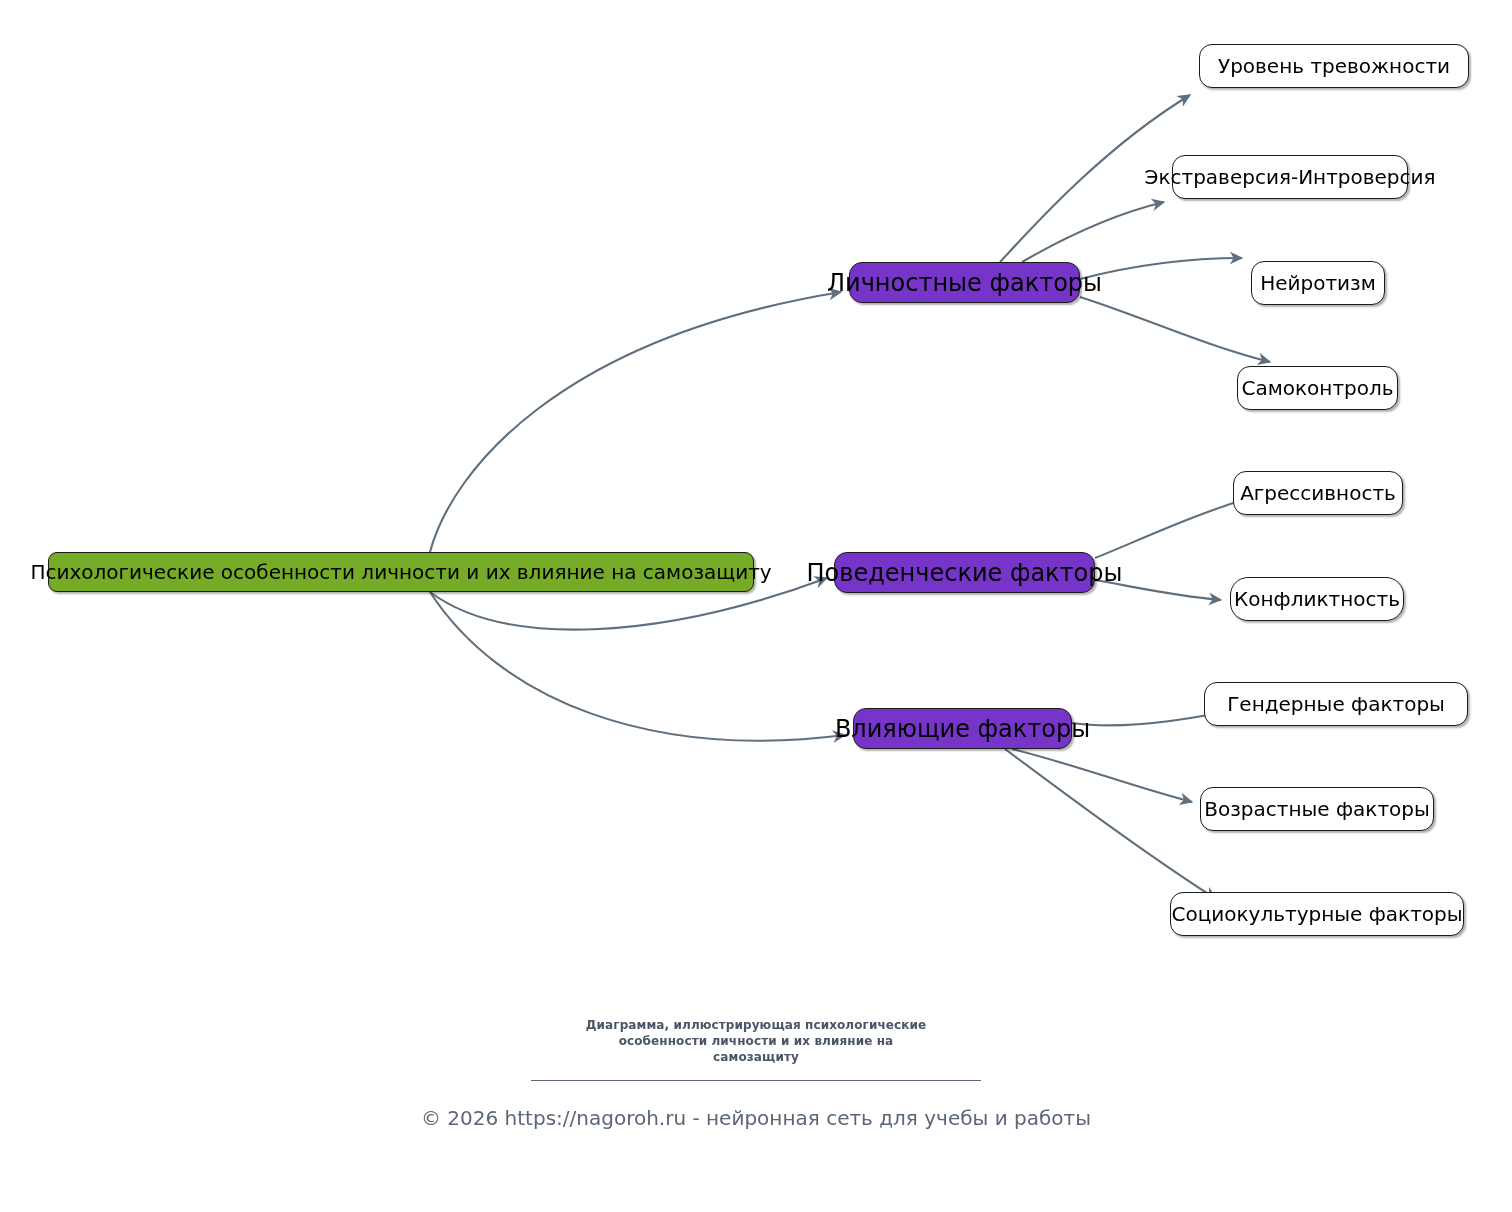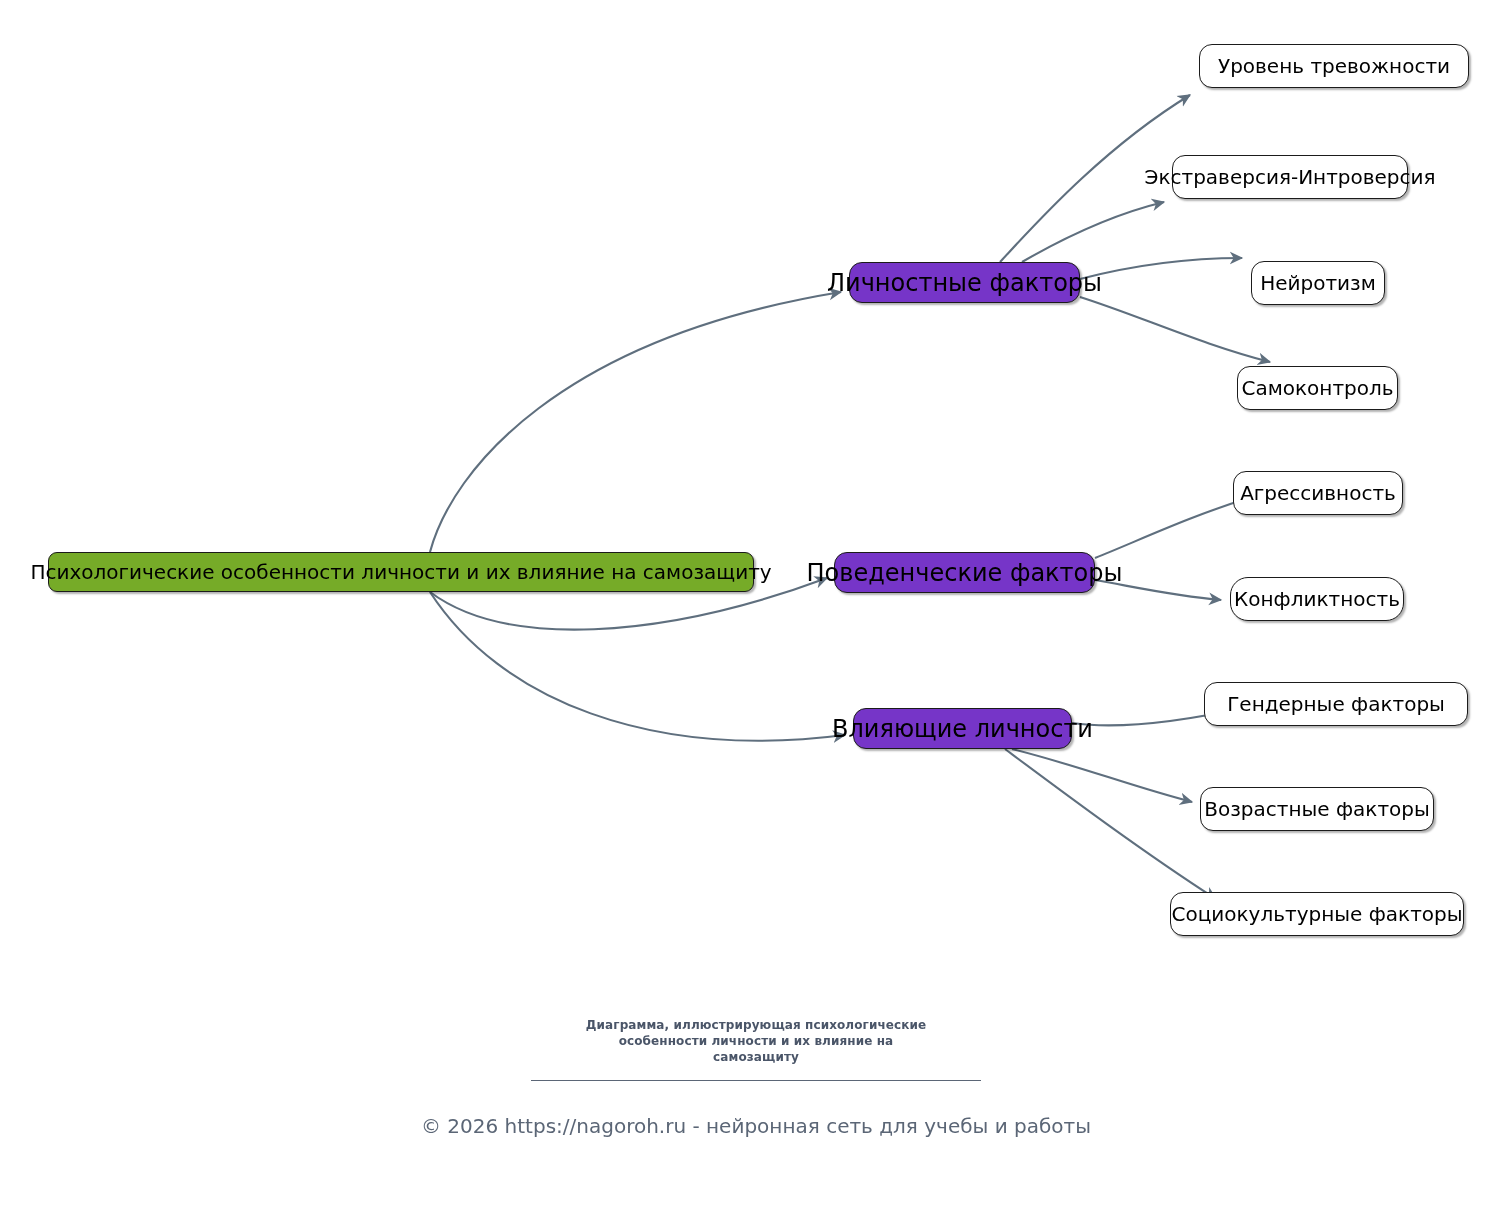--- a/index.html
+++ b/index.html
@@ -72,21 +72,21 @@
     width: 520px;
     margin: 0 auto;
   }
   .caption-divider {
     width: 450px;
     height: 0;
     border-top: 1.6px solid #5b6676;
     margin: 14px auto 0 auto;
   }
   .caption-footer {
-    margin-top: 33px;
+    margin-top: 25px;
     font-family: "DejaVu Sans", "Liberation Sans", sans-serif;
     font-size: 20px;
     color: #5b6676;
     line-height: 1.2;
   }
 </style>
 </head>
 <body>
 
 <svg id="canvas" viewBox="0 0 1512 1212">
@@ -120,21 +120,21 @@
 
 <div class="node node-branch" style="left:849px; top:262px; width:231px; height:41px;">
   <span>Личностные факторы</span>
 </div>
 
 <div class="node node-branch" style="left:834px; top:552px; width:261px; height:41px;">
   <span>Поведенческие факторы</span>
 </div>
 
 <div class="node node-branch" style="left:853px; top:708px; width:219px; height:41px;">
-  <span>Влияющие личности</span>
+  <span>Влияющие факторы</span>
 </div>
 
 <div class="node node-leaf" style="left:1199px; top:44px; width:270px; height:44px;">
   <span>Уровень тревожности</span>
 </div>
 
 <div class="node node-leaf" style="left:1172px; top:155px; width:236px; height:44px;">
   <span>Экстраверсия-Интроверсия</span>
 </div>
 

